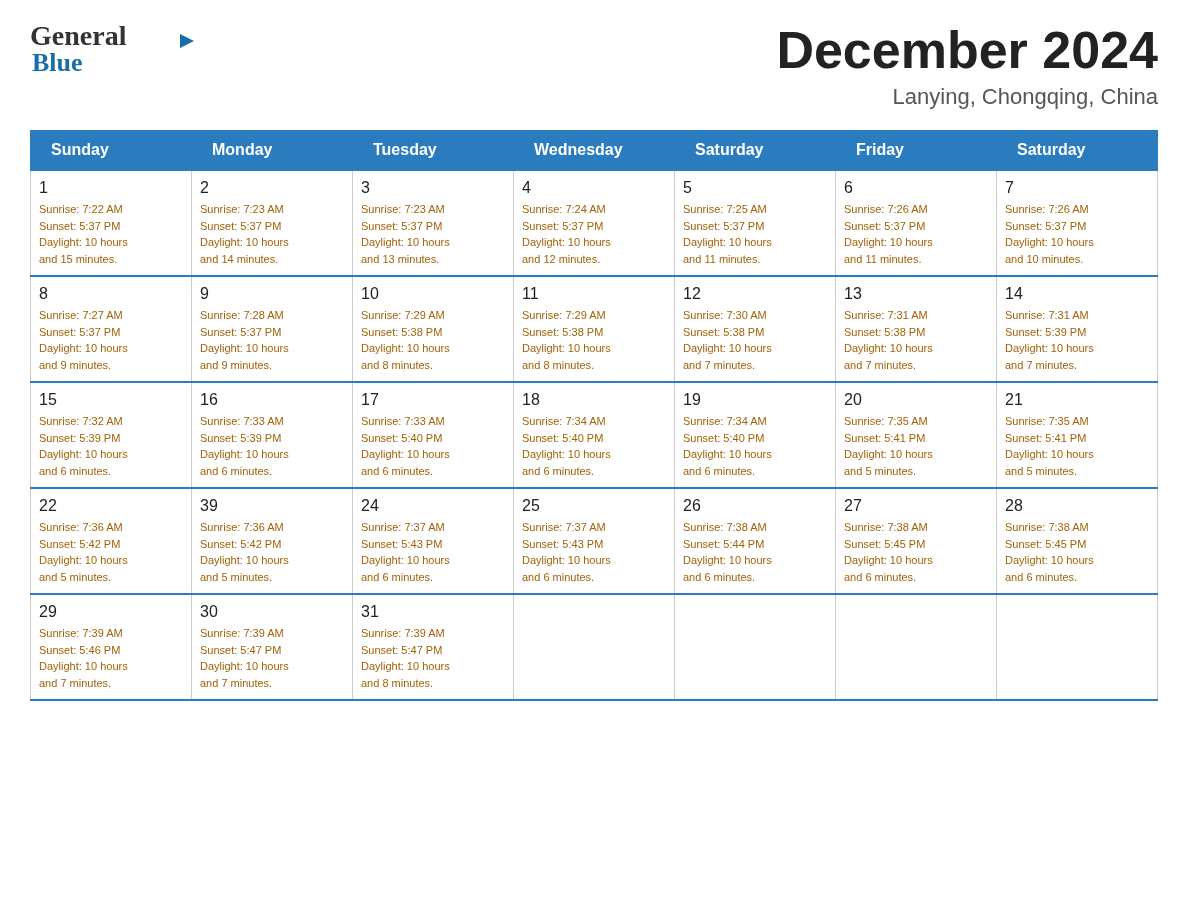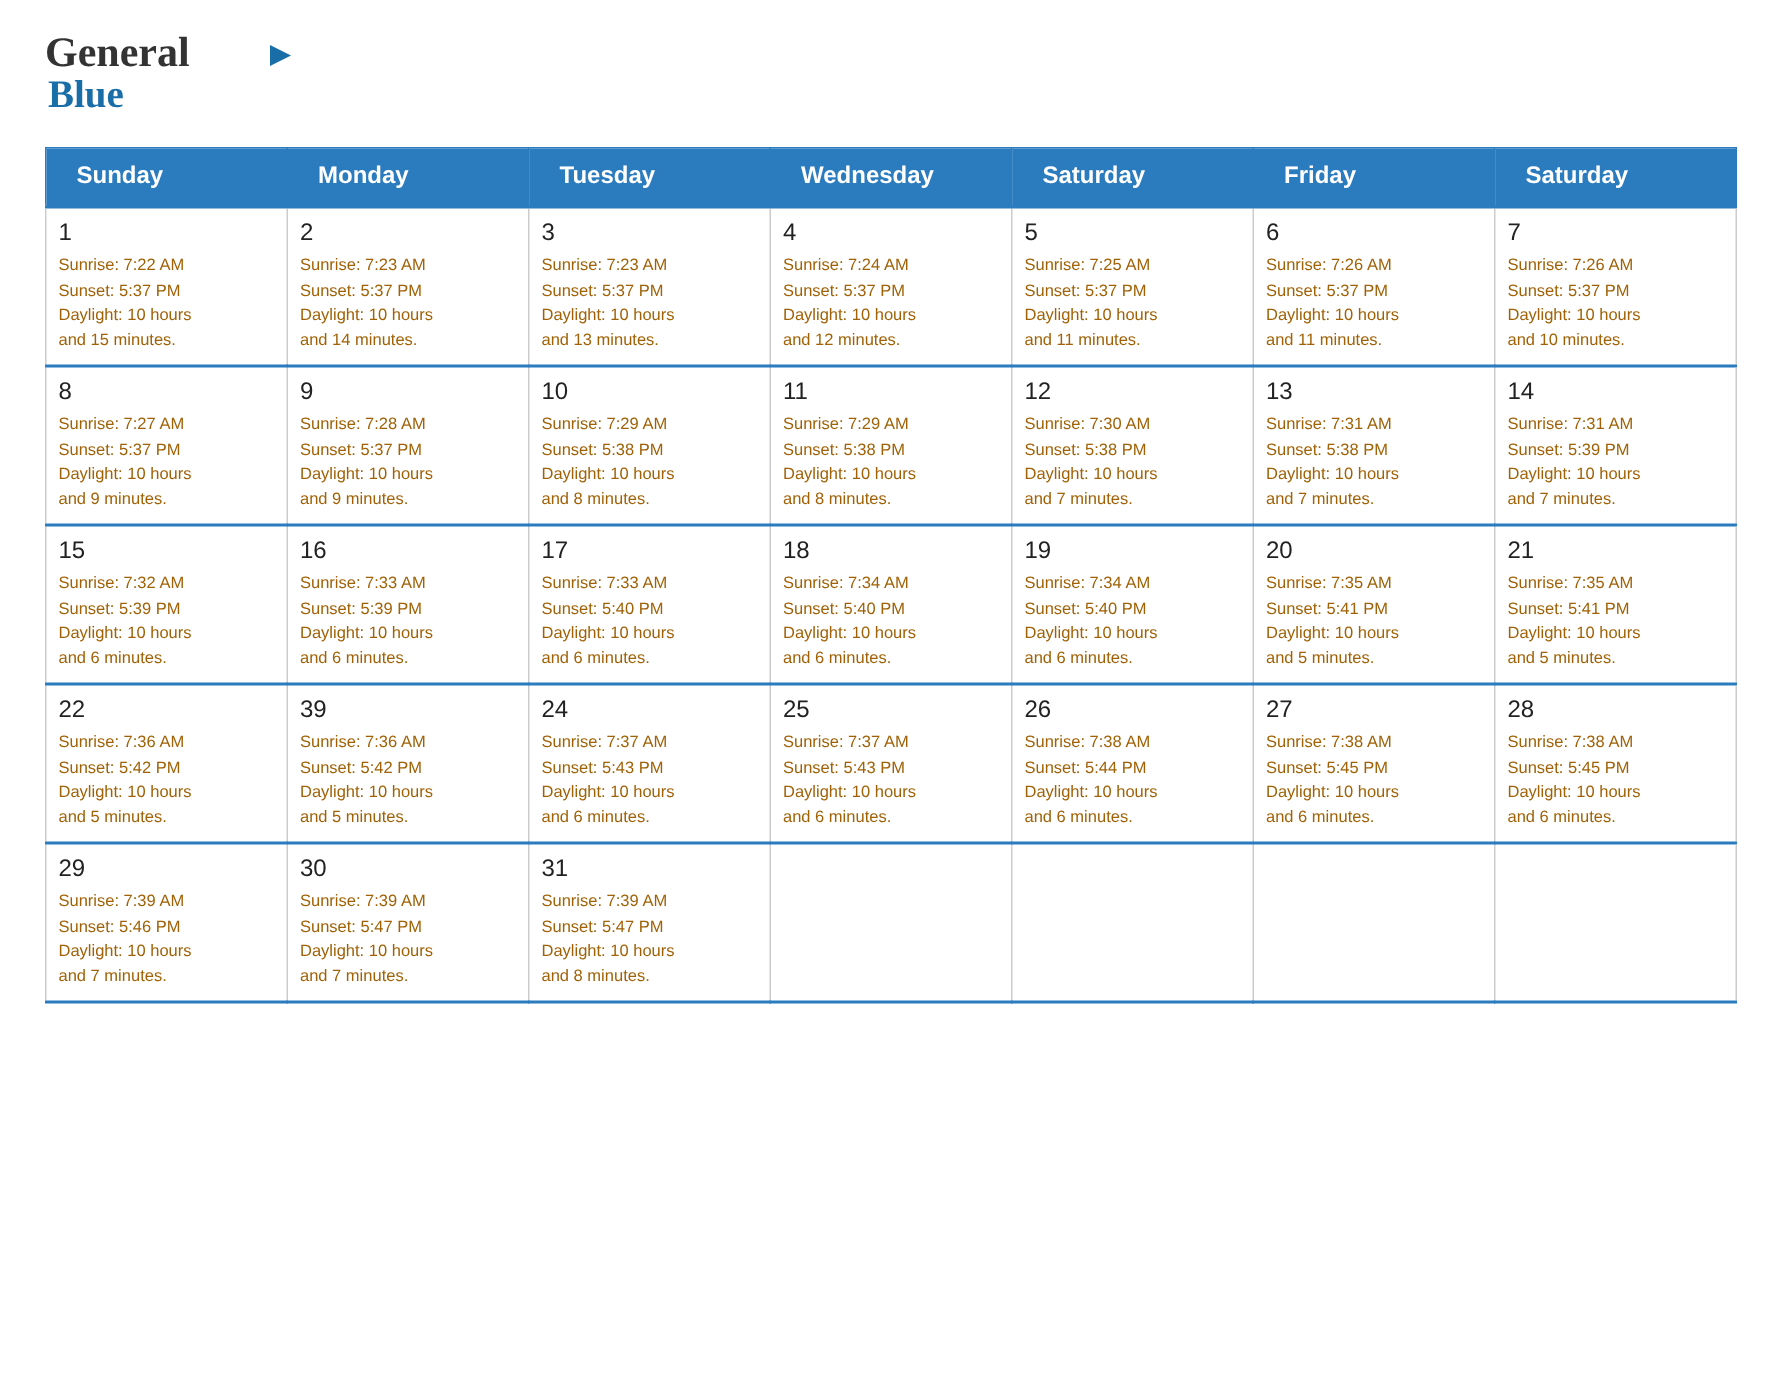--- a/index.html
+++ b/index.html
@@ -70,36 +70,40 @@
     .day-info {
       font-size: 11px;
       line-height: 1.5;
       color: #a16207;
     }
     .empty-cell {
       background: #fff;
     }
     .logo-wrapper {
       display: flex;
-      align-items: center;
+      align-items: flex-end;
       gap: 48px;
     }
   </style>
 </head>
 <body>
 
 <div class="header">
   <div class="logo">
     <div class="logo-wrapper">
       <span style="font-size:28px; font-weight:bold; color:#333; font-family:Georgia,serif;">General</span>
       <svg width="22" height="22" viewBox="0 0 22 22" style="margin-left:2px; margin-top:2px;">
         <polygon points="4,4 18,11 4,18" fill="#1a6ea8"></polygon>
       </svg>
     </div>
     <span style="font-size:26px; font-weight:bold; color:#1a6ea8; font-family:Georgia,serif; margin-top:-4px; margin-left:2px;">Blue</span>
+  </div>
+  <div class="title-section">
+    <div class="month-year">December 2024</div>
+    <div class="location">Lanying, Chongqing, China</div>
   </div>
 </div>
 
 <table class="calendar-table">
   <thead>
     <tr>
       <th>Sunday</th>
       <th>Monday</th>
       <th>Tuesday</th>
       <th>Wednesday</th>

